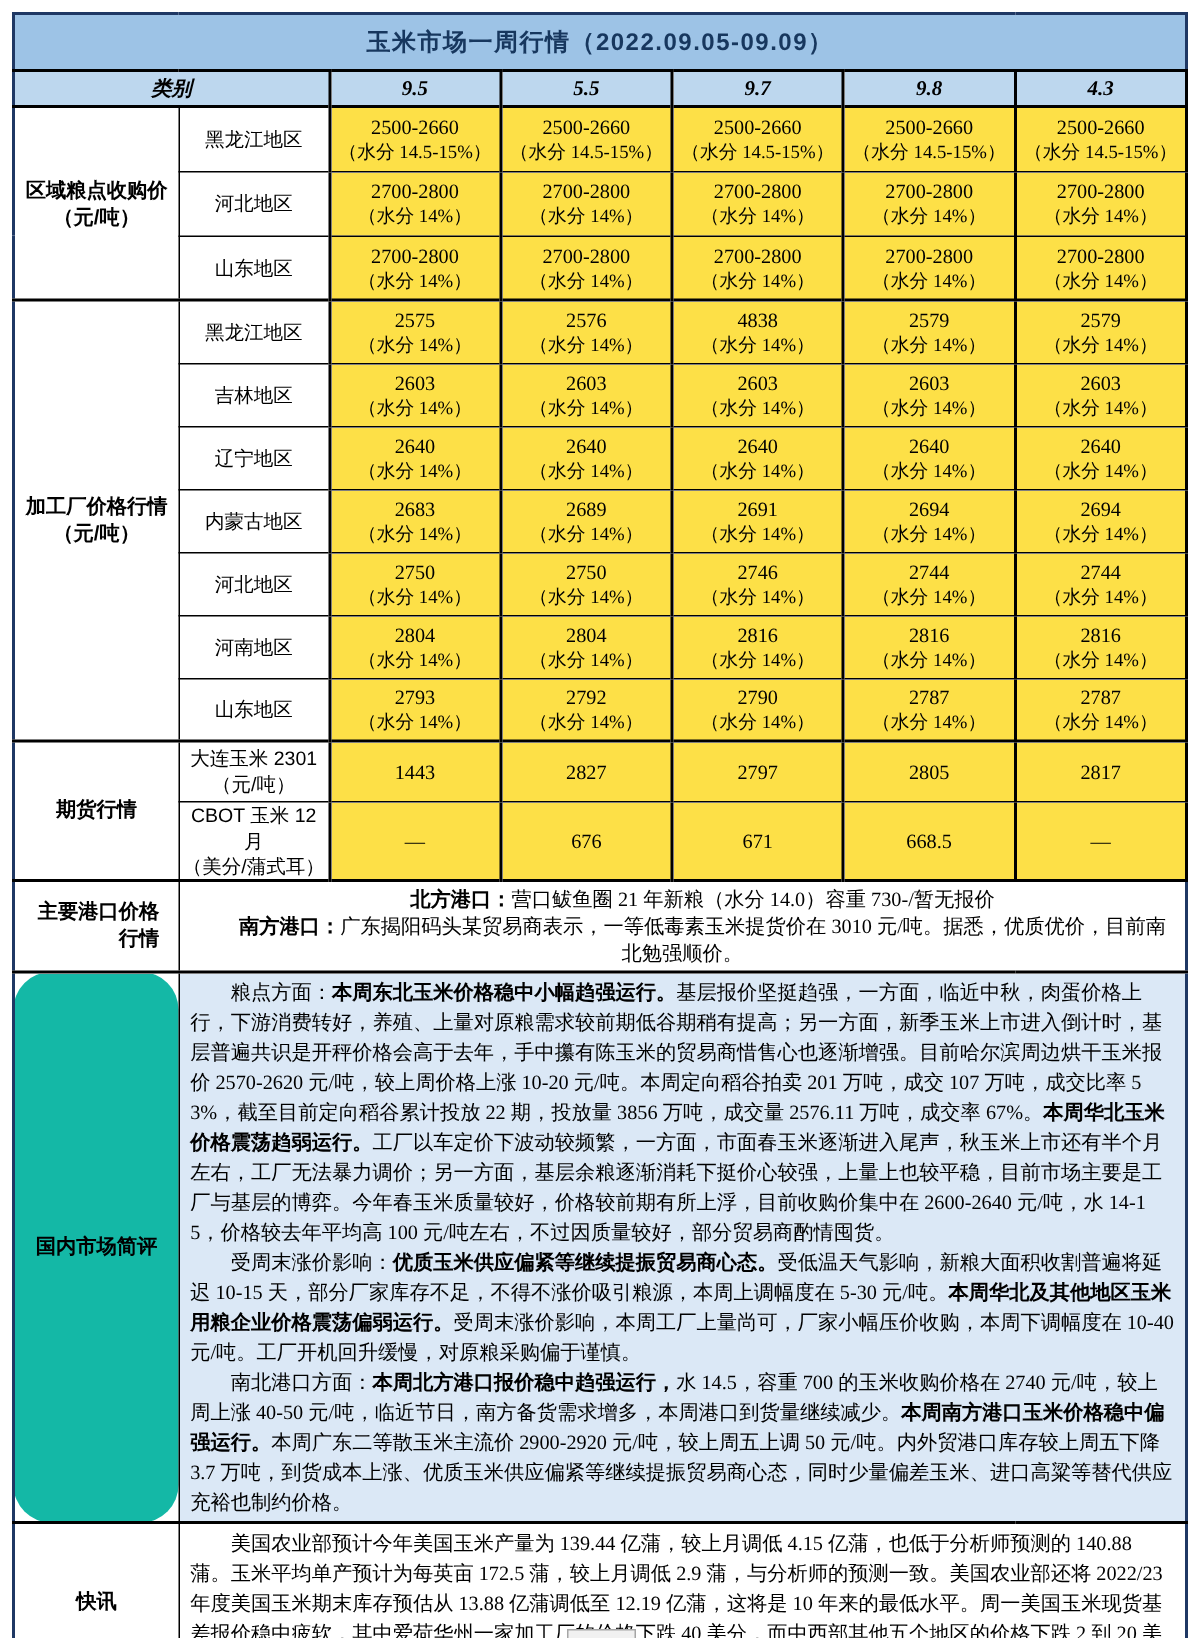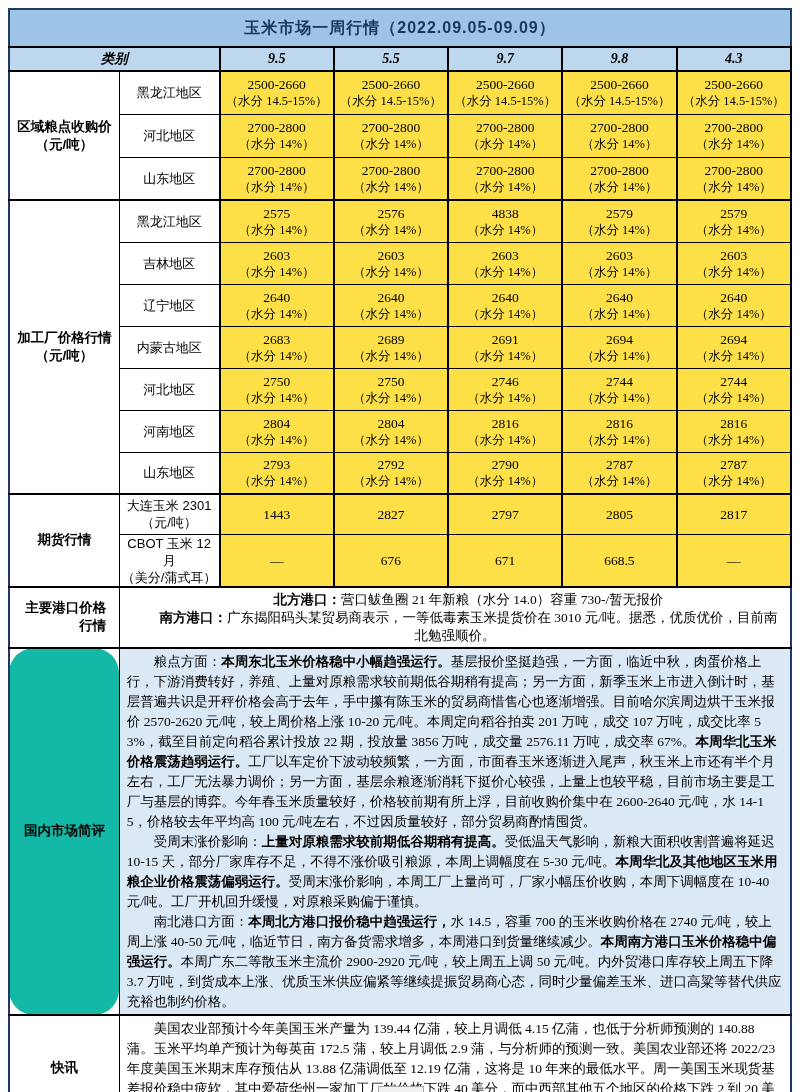--- a/index.html
+++ b/index.html
@@ -366,21 +366,21 @@
 
   <tr class="r-review sec">
     <td class="bg-rev-label">
       <span class="lab">国内市场简评</span>
     </td>
     <td colspan="6" class="txtcell rev-cell bg-rev">
       <p>
         <span>粮点方面：</span><span class="bd">本周东北玉米价格稳中小幅趋强运行。</span><span>基层报价坚挺趋强，一方面，临近中秋，肉蛋价格上行，下游消费转好，养殖、上量对原粮需求较前期低谷期稍有提高；另一方面，新季玉米上市进入倒计时，基层普遍共识是开秤价格会高于去年，手中攥有陈玉米的贸易商惜售心也逐渐增强。目前哈尔滨周边烘干玉米报价 2570-2620 元/吨，较上周价格上涨 10-20 元/吨。本周定向稻谷拍卖 201 万吨，成交 107 万吨，成交比率 53%，截至目前定向稻谷累计投放 22 期，投放量 3856 万吨，成交量 2576.11 万吨，成交率 67%。</span><span class="bd">本周华北玉米价格震荡趋弱运行。</span><span>工厂以车定价下波动较频繁，一方面，市面春玉米逐渐进入尾声，秋玉米上市还有半个月左右，工厂无法暴力调价；另一方面，基层余粮逐渐消耗下挺价心较强，上量上也较平稳，目前市场主要是工厂与基层的博弈。今年春玉米质量较好，价格较前期有所上浮，目前收购价集中在 2600-2640 元/吨，水 14-15，价格较去年平均高 100 元/吨左右，不过因质量较好，部分贸易商酌情囤货。</span>
       </p>
       <p>
-        <span>受周末涨价影响：</span><span class="bd">上量对原粮需求较前期低谷期稍有提高。</span><span>受低温天气影响，新粮大面积收割普遍将延迟 10-15 天，部分厂家库存不足，不得不涨价吸引粮源，本周上调幅度在 5-30 元/吨。</span><span class="bd">本周华北及其他地区玉米用粮企业价格震荡偏弱运行。</span><span>受周末涨价影响，本周工厂上量尚可，厂家小幅压价收购，本周下调幅度在 10-40 元/吨。工厂开机回升缓慢，对原粮采购偏于谨慎。</span>
+        <span>受周末涨价影响：</span><span class="bd">优质玉米供应偏紧等继续提振贸易商心态。</span><span>受低温天气影响，新粮大面积收割普遍将延迟 10-15 天，部分厂家库存不足，不得不涨价吸引粮源，本周上调幅度在 5-30 元/吨。</span><span class="bd">本周华北及其他地区玉米用粮企业价格震荡偏弱运行。</span><span>受周末涨价影响，本周工厂上量尚可，厂家小幅压价收购，本周下调幅度在 10-40 元/吨。工厂开机回升缓慢，对原粮采购偏于谨慎。</span>
       </p>
       <p>
         <span>南北港口方面：</span><span class="bd">本周北方港口报价稳中趋强运行，</span><span>水 14.5，容重 700 的玉米收购价格在 2740 元/吨，较上周上涨 40-50 元/吨，临近节日，南方备货需求增多，本周港口到货量继续减少。</span><span class="bd">本周南方港口玉米价格稳中偏强运行。</span><span>本周广东二等散玉米主流价 2900-2920 元/吨，较上周五上调 50 元/吨。内外贸港口库存较上周五下降 3.7 万吨，到货成本上涨、优质玉米供应偏紧等继续提振贸易商心态，同时少量偏差玉米、进口高粱等替代供应充裕也制约价格。</span>
       </p>
     </td>
   </tr>
 
   <tr class="r-news sec">
     <td>
       <span class="lab">快讯</span>

